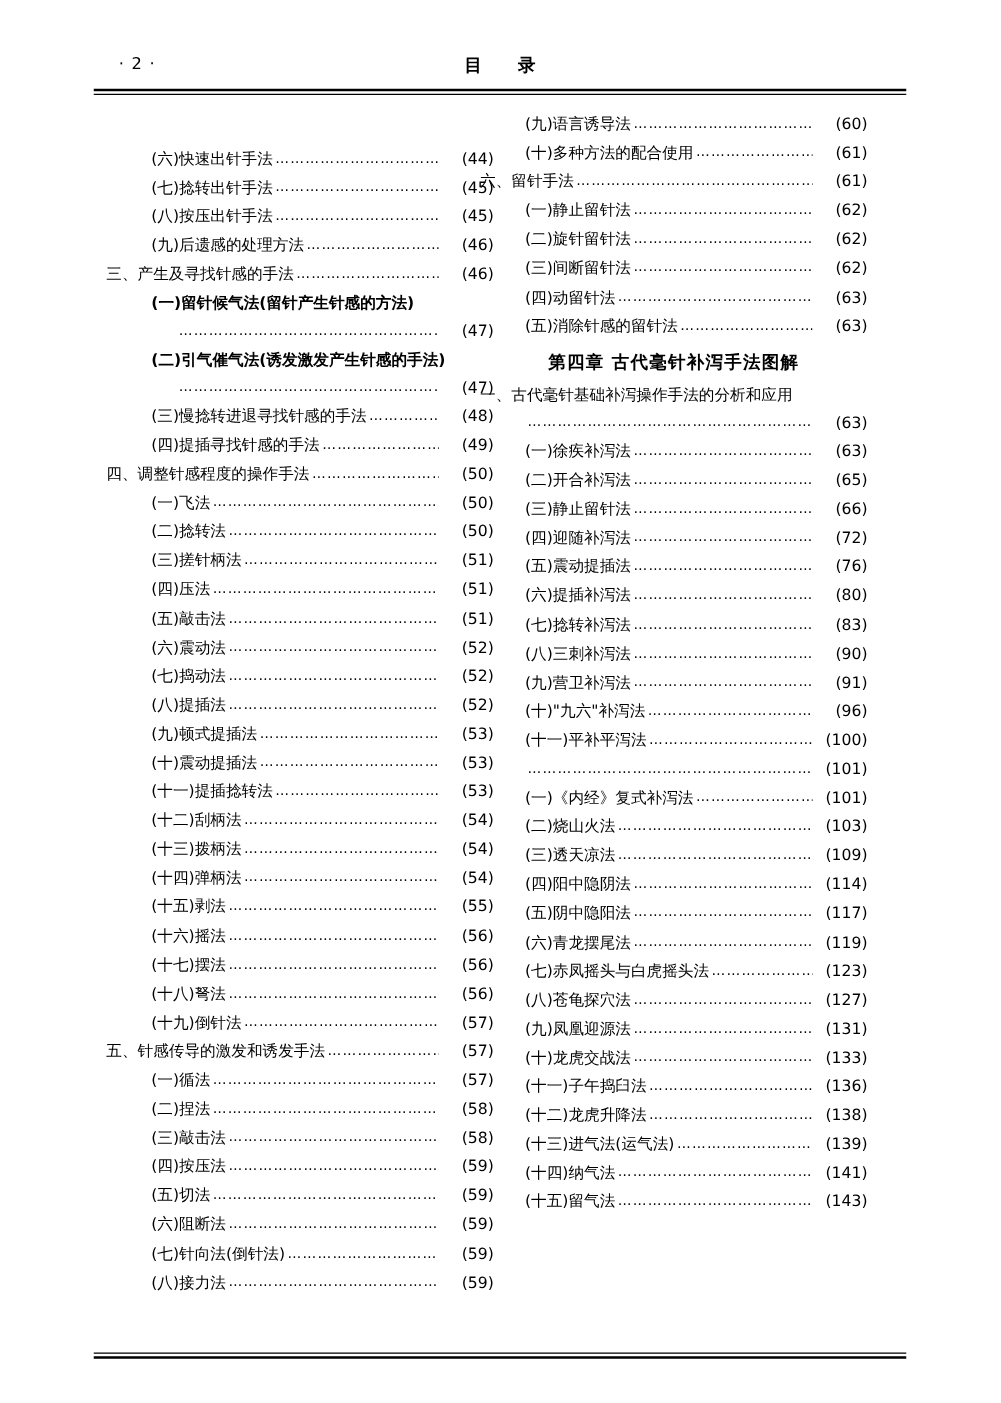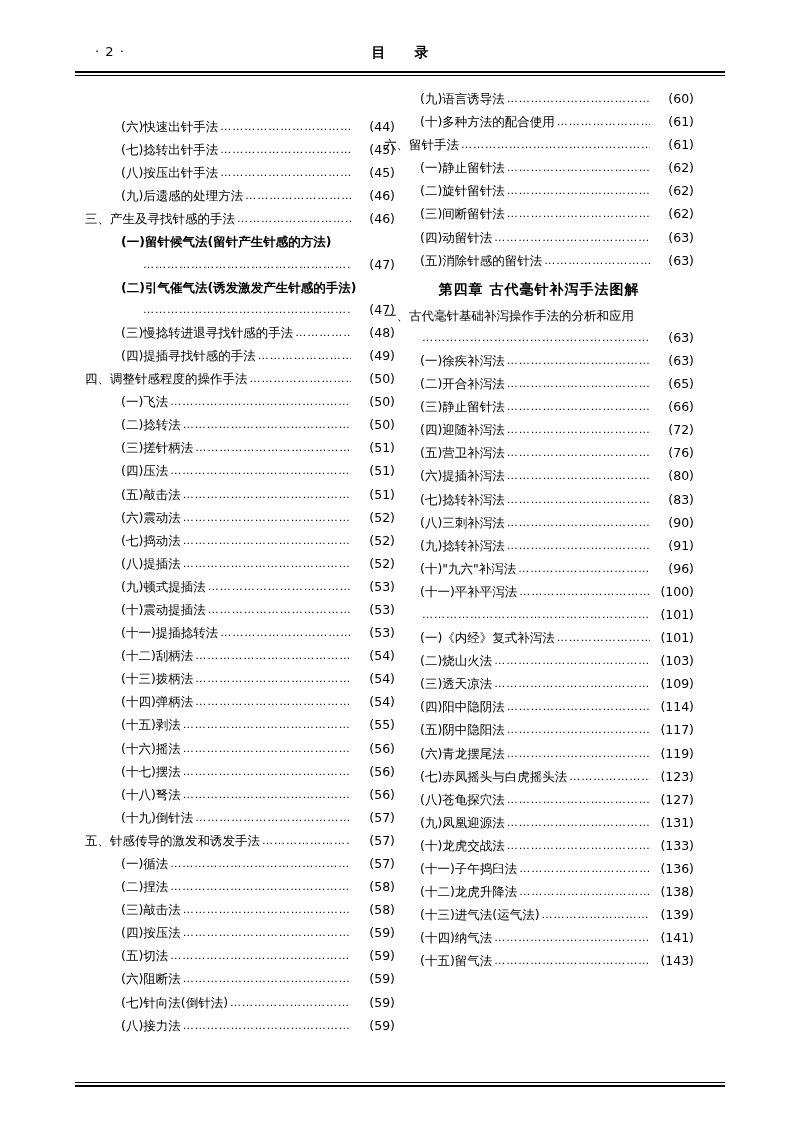--- a/index.html
+++ b/index.html
@@ -401,41 +401,41 @@
         <span class="lbl">(三)静止留针法</span>
         <span class="dots">……………………………………………………………………………………</span>
         <span class="pg">(66)</span>
       </div>
       <div class="toc-item ind2">
         <span class="lbl">(四)迎随补泻法</span>
         <span class="dots">……………………………………………………………………………………</span>
         <span class="pg">(72)</span>
       </div>
       <div class="toc-item ind2">
-        <span class="lbl">(五)营卫补泻法</span>
+        <span class="lbl">(五)震动提插法</span>
         <span class="dots">……………………………………………………………………………………</span>
         <span class="pg">(76)</span>
       </div>
       <div class="toc-item ind2">
         <span class="lbl">(六)提插补泻法</span>
         <span class="dots">……………………………………………………………………………………</span>
         <span class="pg">(80)</span>
       </div>
       <div class="toc-item ind2">
         <span class="lbl">(七)捻转补泻法</span>
         <span class="dots">……………………………………………………………………………………</span>
         <span class="pg">(83)</span>
       </div>
       <div class="toc-item ind2">
         <span class="lbl">(八)三刺补泻法</span>
         <span class="dots">……………………………………………………………………………………</span>
         <span class="pg">(90)</span>
       </div>
       <div class="toc-item ind2">
-        <span class="lbl">(九)捻转补泻法</span>
+        <span class="lbl">(九)营卫补泻法</span>
         <span class="dots">……………………………………………………………………………………</span>
         <span class="pg">(91)</span>
       </div>
       <div class="toc-item ind2">
         <span class="lbl">(十)"九六"补泻法</span>
         <span class="dots">……………………………………………………………………………………</span>
         <span class="pg">(96)</span>
       </div>
       <div class="toc-item ind2">
         <span class="lbl">(十一)平补平泻法</span>

